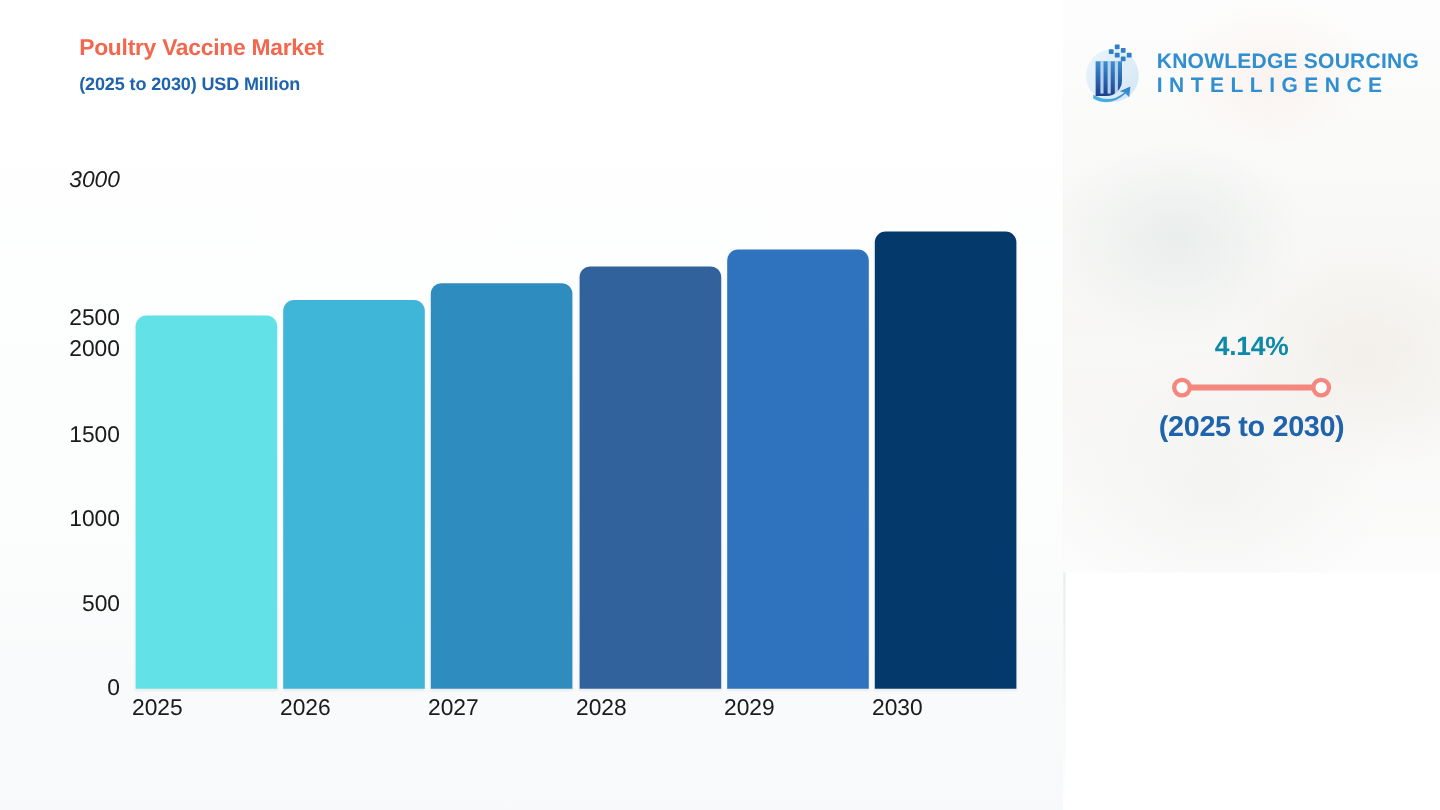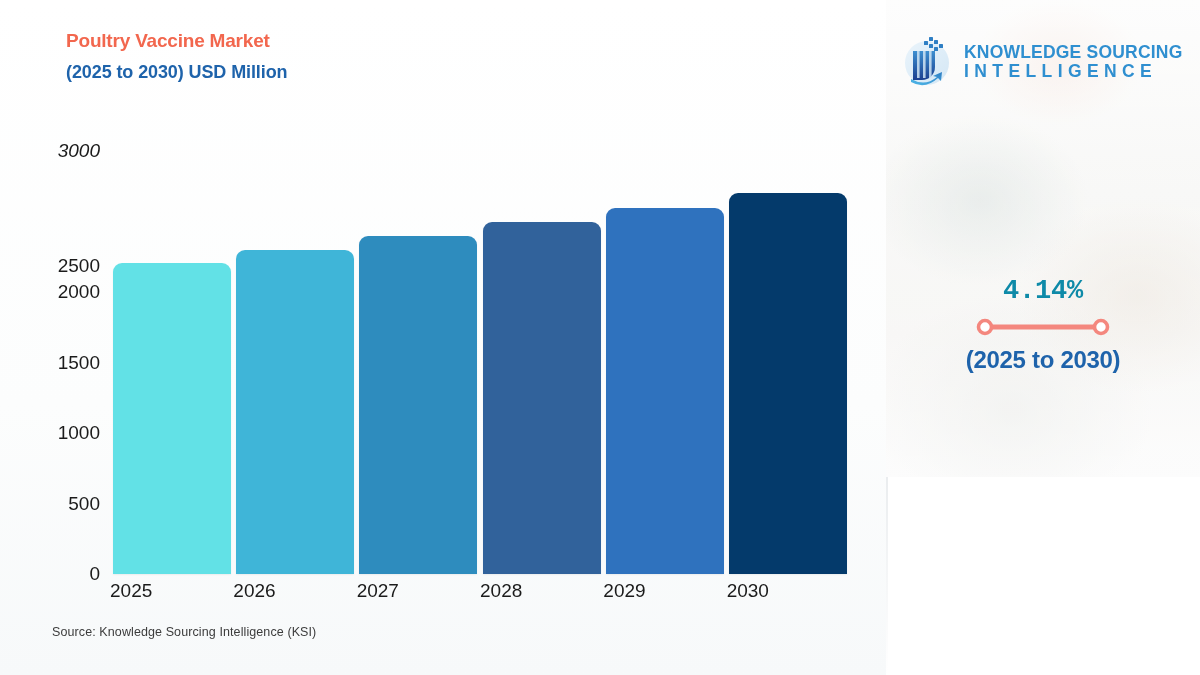--- a/index.html
+++ b/index.html
@@ -23,21 +23,21 @@
     background: linear-gradient(180deg,#ffffff 0%,#fcfdfd 60%,#f7f9fa 100%);
     flex: 0 0 886px;
   }
   .titles { position: absolute; left: 66px; top: 30px; }
   .chart-title {
     font-size: 19px; font-weight: bold; color: #f2674e;
     letter-spacing: -0.2px; white-space: nowrap;
   }
   .chart-subtitle {
     margin-top: 10px;
-    font-size: 18px; font-weight: bold; color: #1e63ab;
+    font-size: 15px; font-weight: bold; color: #1e63ab;
     letter-spacing: -0.1px; white-space: nowrap;
   }
 
   .plot {
     position: absolute;
     left: 0; top: 0; width: 886px; height: 675px;
   }
   .ytick {
     position: absolute;
     right: 886px; 
@@ -111,21 +111,21 @@
   .logo-line2 {
     font-size: 17.5px; font-weight: bold; color: #2f8fd0;
     letter-spacing: 5.4px; white-space: nowrap; margin-top: 3px;
   }
 
   .cagr-block {
     position: absolute; left: 0; right: 0; top: 276px;
     text-align: center; z-index: 3;
   }
   .cagr-value {
-    font-size: 27px; font-weight: bold; color: #0e8aa8; letter-spacing: -0.2px; font-family: Liberation Mono, monospace;
+    font-size: 22px; font-weight: bold; color: #0e8aa8; letter-spacing: -0.2px;
   }
   .cagr-connector { margin: 12px auto 10px; width: 140px; height: 18px; display: block; }
   .cagr-label {
     font-size: 24px; font-weight: bold; color: #1e63ab; letter-spacing: -0.2px;
   }
   .cagr-range {
     margin-top: 5px;
     font-size: 24px; font-weight: bold; color: #1e63ab; letter-spacing: -0.3px;
   }
 
@@ -180,21 +180,20 @@
       <div id="xlabels">
           <div class="xlabel" style="left: 110px; width: 123.333px;">2025</div>
           <div class="xlabel" style="left: 233.333px; width: 123.333px;">2026</div>
           <div class="xlabel" style="left: 356.667px; width: 123.333px;">2027</div>
           <div class="xlabel" style="left: 480px; width: 123.333px;">2028</div>
           <div class="xlabel" style="left: 603.333px; width: 123.333px;">2029</div>
           <div class="xlabel" style="left: 726.667px; width: 123.333px;">2030</div>
         </div>
     </div>
 
-    <div class="source">Source: Knowledge Sourcing Intelligence (KSI)</div>
   </div>
 
   <div class="divider"></div>
 
   <div class="right-panel">
 
     <div class="logo-row">
       <span class="logo-mark">
         <svg viewBox="0 0 58 58" width="58" height="58" aria-hidden="true">
           <defs>

